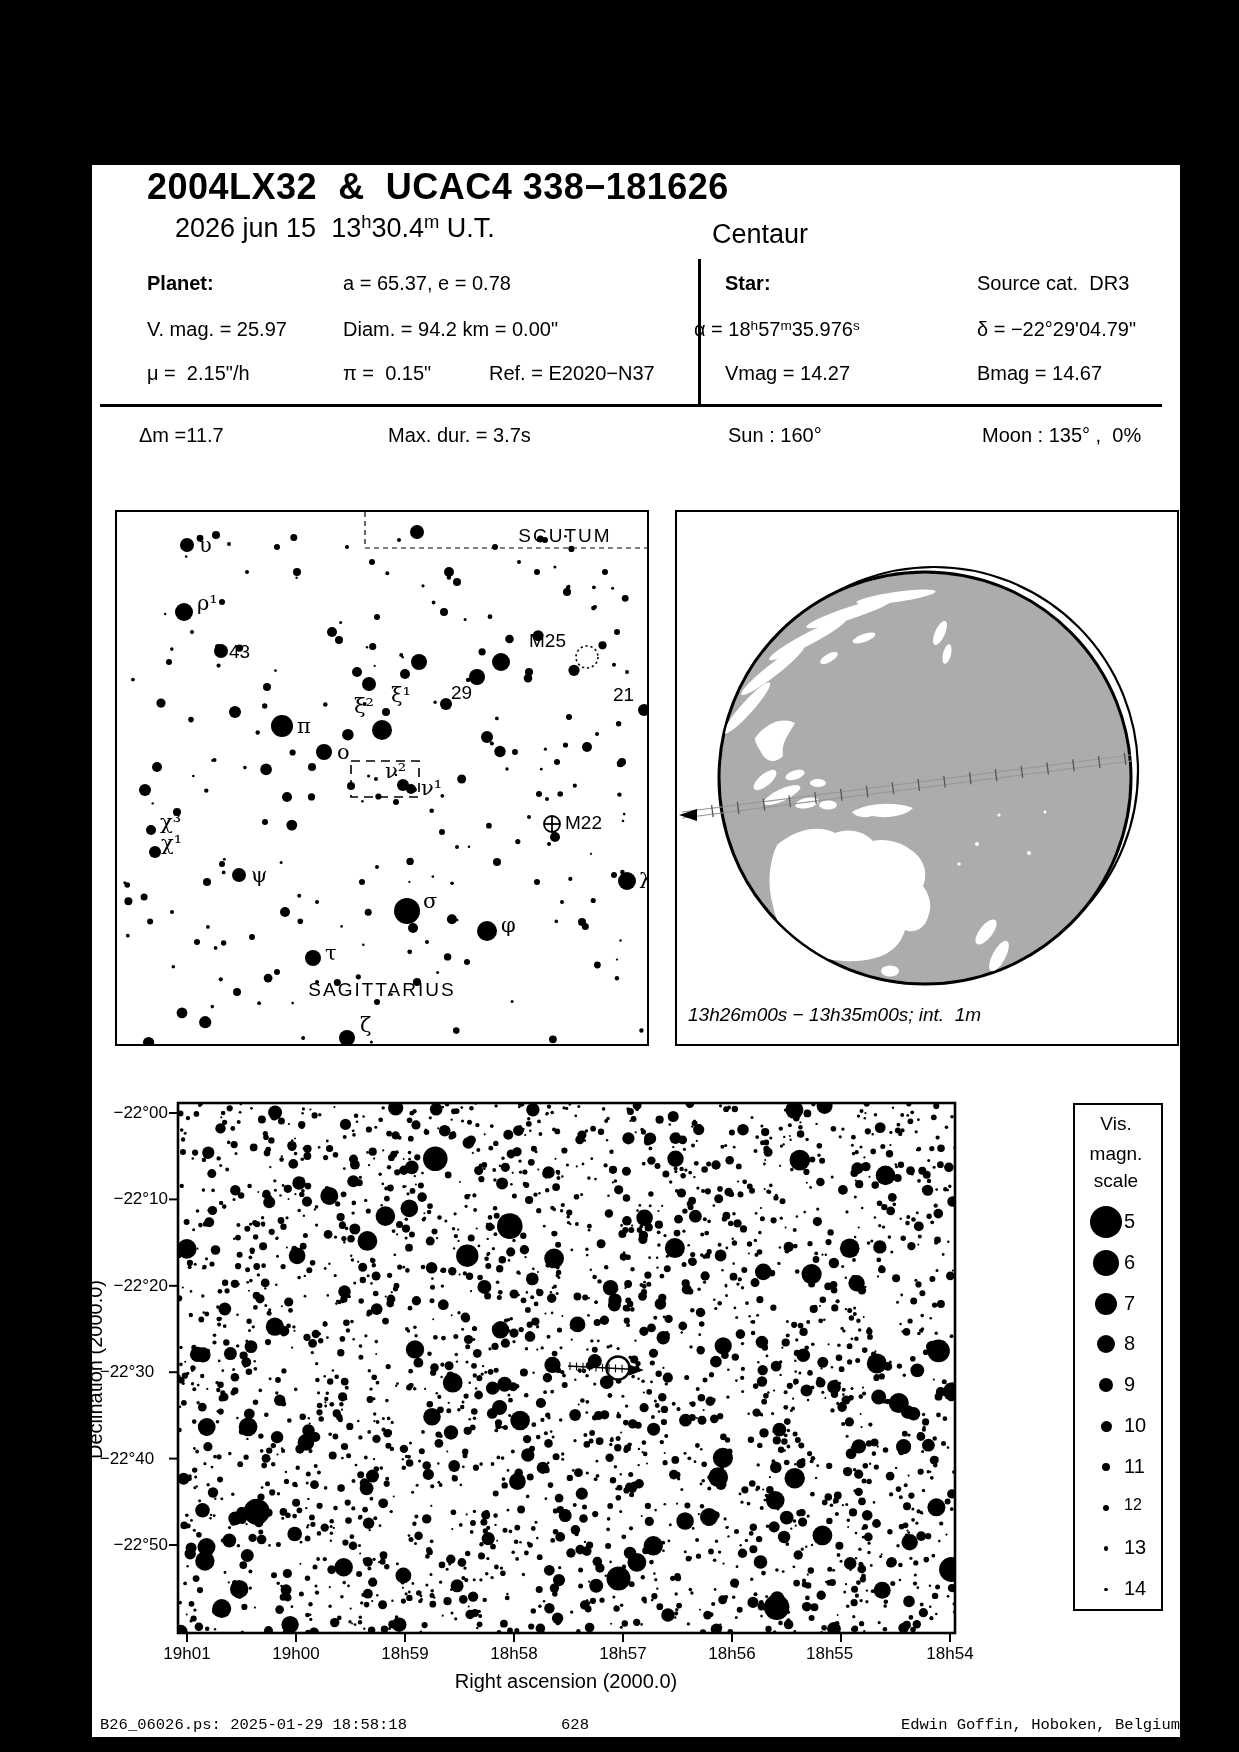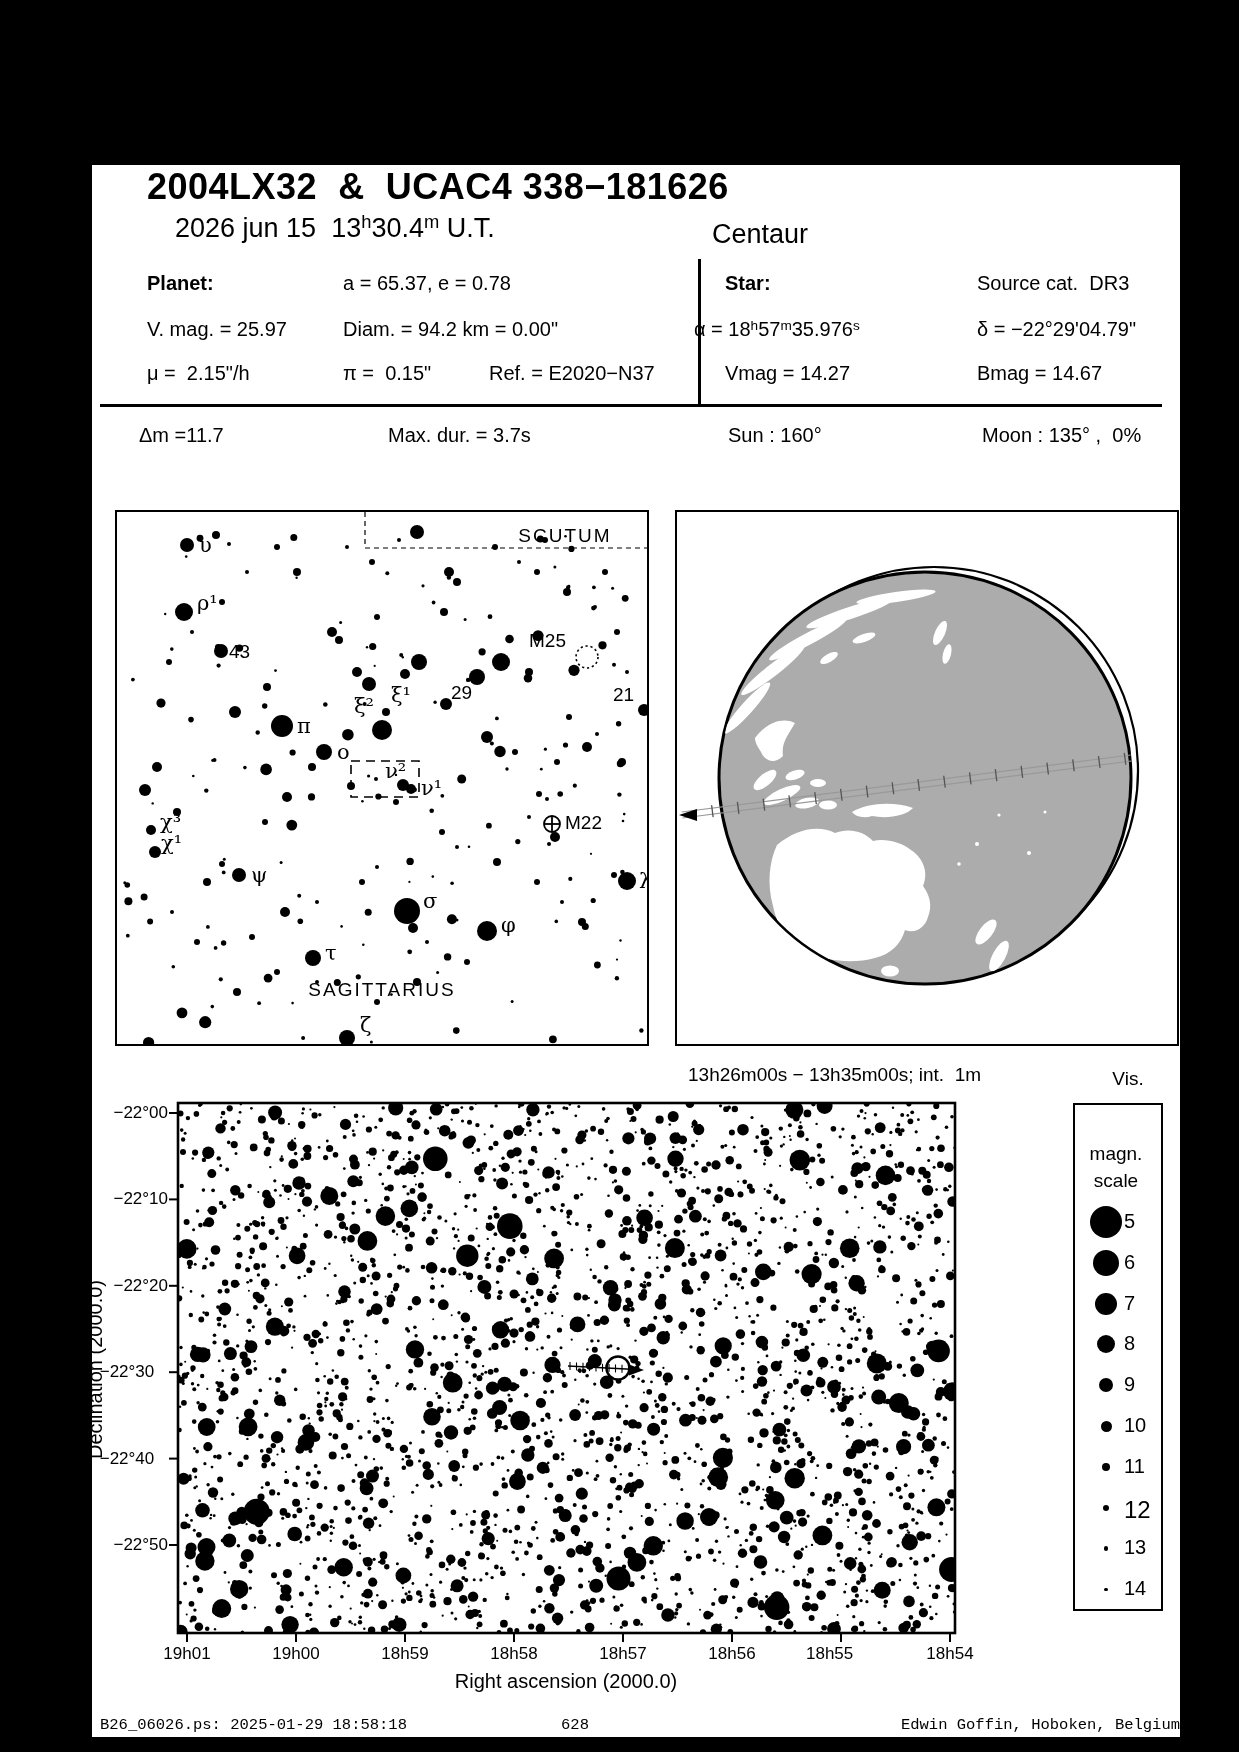--- a/index.html
+++ b/index.html
@@ -386,21 +386,21 @@
       <line x1="190.87349052169458" y1="285.4517427975399" x2="189.3622342451759" y2="273.54728546145424" stroke="#555" stroke-width="1.3"></line>
       <line x1="165.08049962684237" y1="288.7261313966637" x2="163.5692433503237" y2="276.821674060578" stroke="#555" stroke-width="1.3"></line>
       <line x1="139.28750873199016" y1="292.0005199957875" x2="137.77625245547148" y2="280.09606265970183" stroke="#555" stroke-width="1.3"></line>
       <line x1="113.494517837138" y1="295.27490859491127" x2="111.98326156061933" y2="283.3704512588256" stroke="#555" stroke-width="1.3"></line>
       <line x1="87.7015269422858" y1="298.54929719403503" x2="86.19027066576712" y2="286.64483985794936" stroke="#555" stroke-width="1.3"></line>
       <line x1="61.90853604743358" y1="301.8236857931588" x2="60.39727977091491" y2="289.91922845707313" stroke="#555" stroke-width="1.3"></line>
       <line x1="36.11554515258137" y1="305.09807439228257" x2="34.604288876062704" y2="293.1936170561969" stroke="#555" stroke-width="1.3"></line>
       <polygon points="2,303 20,297 20,309" fill="#000"></polygon>
     </svg>
 </div>
-<div class="abs cap pre" style="left:688px;top:1064px;">13h26m00s − 13h35m00s; int.  1m</div>
+<div class="abs cap pre" style="left:688px;top:1004px;font-style:italic;">13h26m00s − 13h35m00s; int.  1m</div>
 
 <svg id="chart-svg" class="abs" style="left:178px;top:1103px;overflow:visible;" width="777" height="530" viewBox="0 0 777 530">
   <defs>
       <clipPath id="cclip">
         <rect x="0" y="0" width="777" height="530"></rect>
       </clipPath>
     </defs>
 <g fill="#000" clip-path="url(#cclip)">
       <circle cx="54.8" cy="25.5" r="2.4"></circle>
       <circle cx="70.9" cy="187.7" r="1.0"></circle>
@@ -3030,21 +3030,21 @@
     <line x1="445" y1="530" x2="445" y2="539" stroke="#000" stroke-width="2"></line>
     <line x1="554" y1="530" x2="554" y2="539" stroke="#000" stroke-width="2"></line>
     <line x1="663" y1="530" x2="663" y2="539" stroke="#000" stroke-width="2"></line>
     <line x1="772" y1="530" x2="772" y2="539" stroke="#000" stroke-width="2"></line>
   </svg>
 
 <div class="abs axlab" style="left:-35px;top:1358px;width:260px;text-align:center;transform:rotate(-90deg);">Declination (2000.0)</div>
 <div class="abs axlab" style="left:416px;top:1670px;width:300px;text-align:center;">Right ascension (2000.0)</div>
 
 <div class="panel" style="left:1073px;top:1103px;width:86px;height:504px;"></div>
-<div class="abs legtitle" style="left:1073px;top:1068px;width:86px;margin-left:12px;">Vis.</div>
+<div class="abs legtitle" style="left:1073px;top:1113px;width:86px;">Vis.</div>
 <div class="abs legtitle" style="left:1073px;top:1143px;width:86px;">magn.</div>
 <div class="abs legtitle" style="left:1073px;top:1170px;width:86px;">scale</div>
 
 <div class="abs pre" style="left:100px;top:1716px;font-family:'Liberation Mono',monospace;font-size:15.5px;">B26_06026.ps: 2025-01-29 18:58:18</div>
 <div class="abs" style="left:500px;top:1716px;width:150px;text-align:center;font-family:'Liberation Mono',monospace;font-size:15.5px;">628</div>
 <div class="abs" style="left:800px;top:1716px;width:380px;text-align:right;font-family:'Liberation Mono',monospace;font-size:15.5px;">Edwin Goffin, Hoboken, Belgium</div>
 
 <div class="abs" style="left:86px;top:1103px;width:82px;text-align:right;font-size:17px;">−22°00</div>
 <div class="abs" style="left:86px;top:1189px;width:82px;text-align:right;font-size:17px;">−22°10</div>
 <div class="abs" style="left:86px;top:1276px;width:82px;text-align:right;font-size:17px;">−22°20</div>
@@ -3067,17 +3067,17 @@
 <div class="abs" style="left:1124px;top:1292px;width:34px;font-size:20px;">7</div>
 <div class="abs" style="left:1097.0px;top:1335.4px;width:18px;height:18px;background:#000;border-radius:50%;"></div>
 <div class="abs" style="left:1124px;top:1332px;width:34px;font-size:20px;">8</div>
 <div class="abs" style="left:1099.0px;top:1378.2px;width:14px;height:14px;background:#000;border-radius:50%;"></div>
 <div class="abs" style="left:1124px;top:1373px;width:34px;font-size:20px;">9</div>
 <div class="abs" style="left:1100.5px;top:1420.5px;width:11px;height:11px;background:#000;border-radius:50%;"></div>
 <div class="abs" style="left:1124px;top:1414px;width:34px;font-size:20px;">10</div>
 <div class="abs" style="left:1102.0px;top:1462.8px;width:8px;height:8px;background:#000;border-radius:50%;"></div>
 <div class="abs" style="left:1124px;top:1455px;width:34px;font-size:20px;">11</div>
 <div class="abs" style="left:1103.0px;top:1504.6px;width:6px;height:6px;background:#000;border-radius:50%;"></div>
-<div class="abs" style="left:1124px;top:1496px;width:34px;font-size:24px;">12</div>
+<div class="abs" style="left:1124px;top:1496px;width:34px;font-size:16px;">12</div>
 <div class="abs" style="left:1103.7px;top:1546.1px;width:4.6px;height:4.6px;background:#000;border-radius:50%;"></div>
 <div class="abs" style="left:1124px;top:1536px;width:34px;font-size:20px;">13</div>
 <div class="abs" style="left:1104.4px;top:1587.6px;width:3.2px;height:3.2px;background:#000;border-radius:50%;"></div>
 <div class="abs" style="left:1124px;top:1577px;width:34px;font-size:20px;">14</div>
 
 </body></html>

